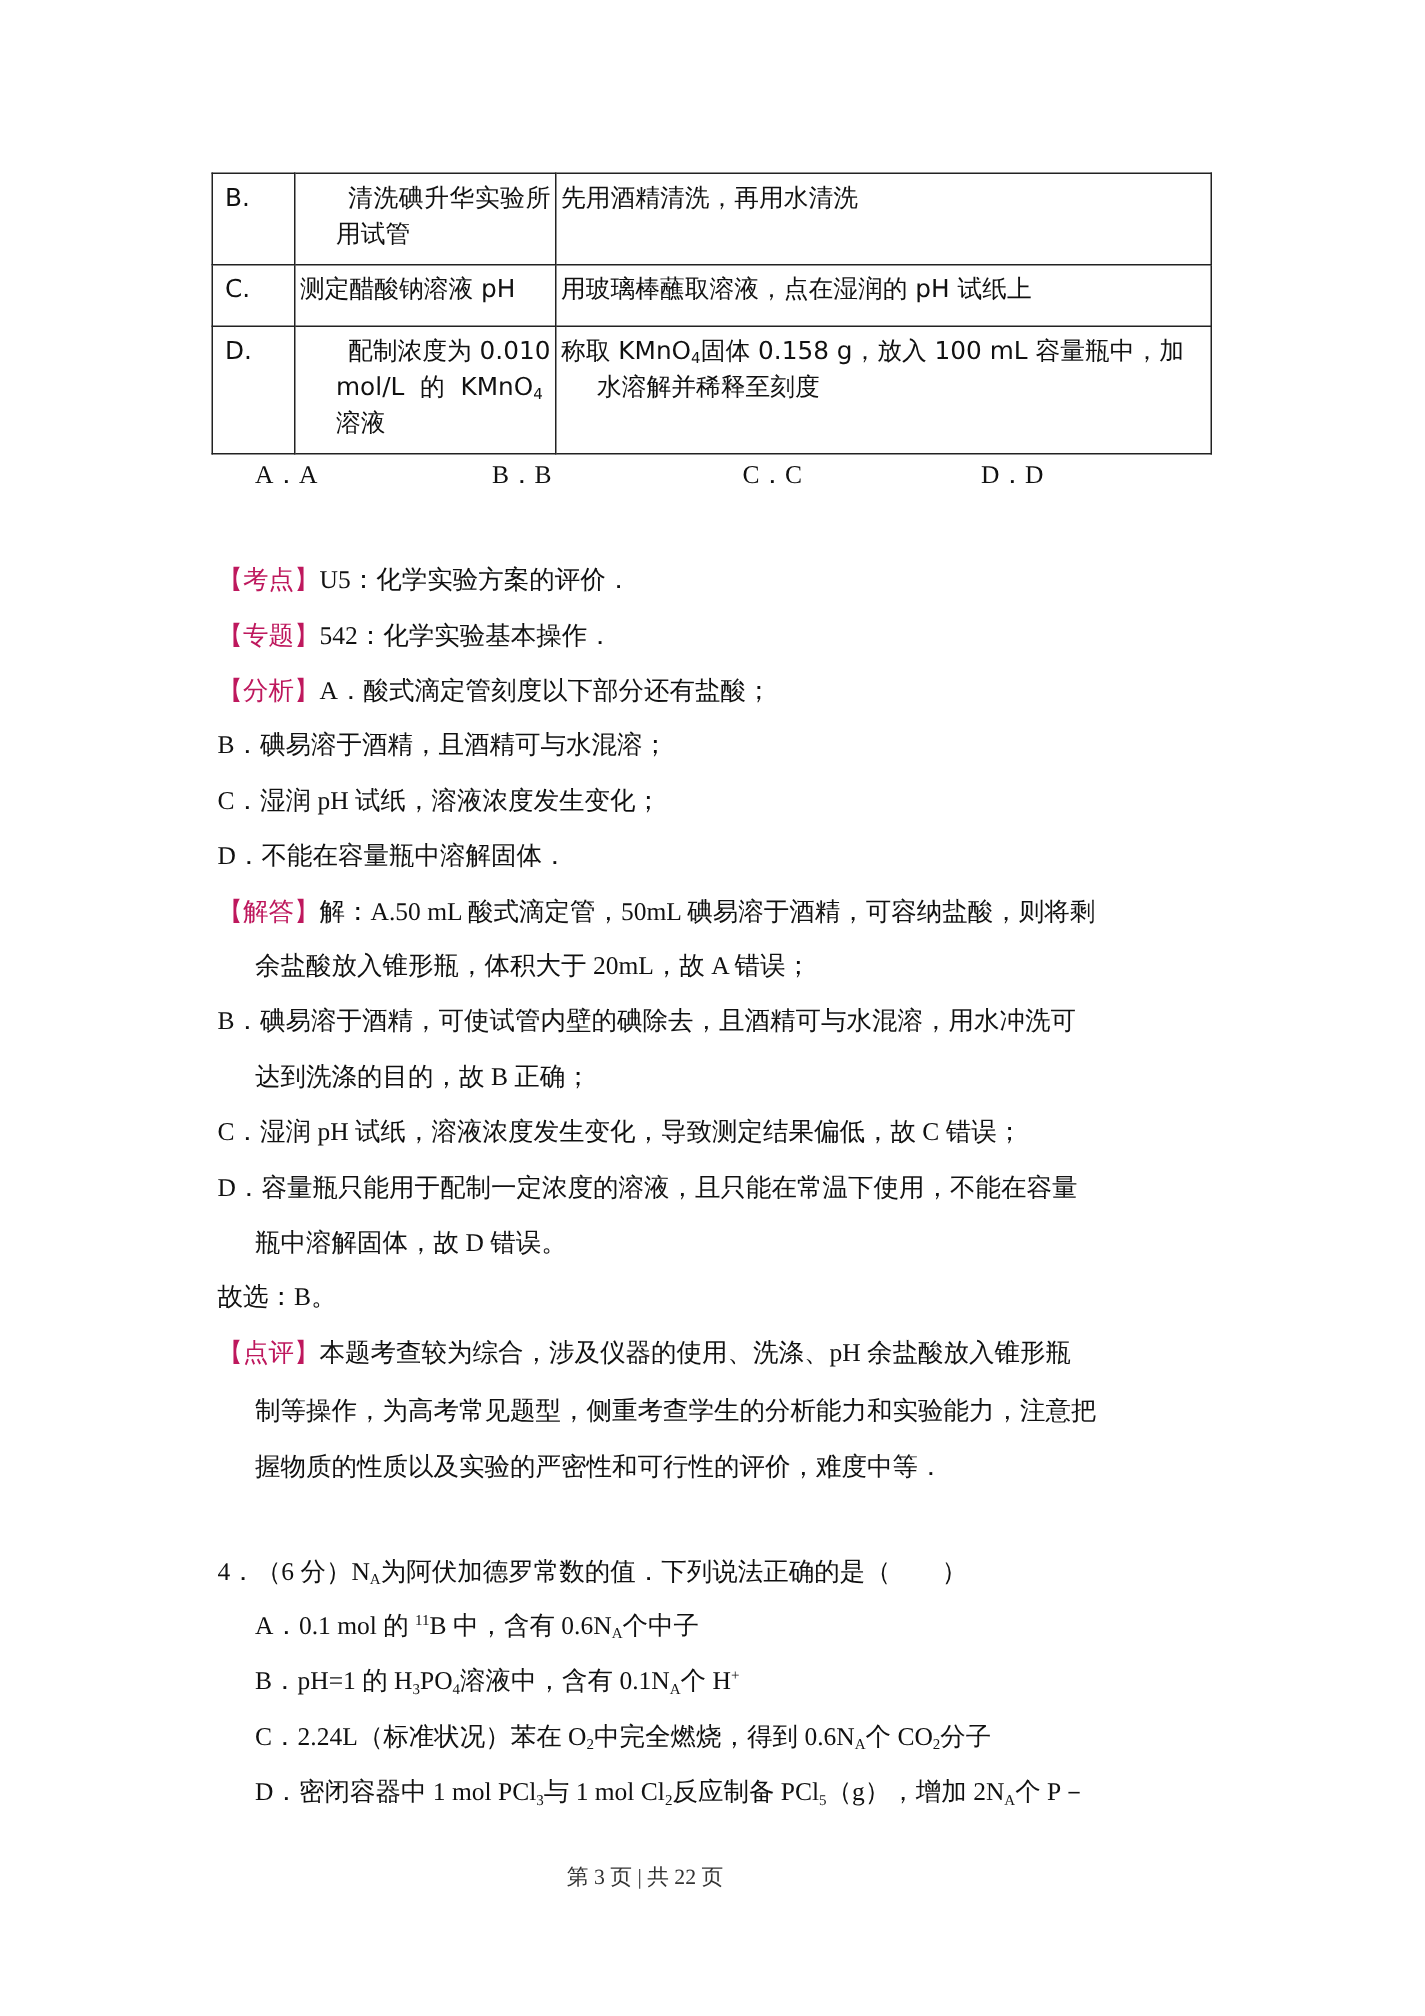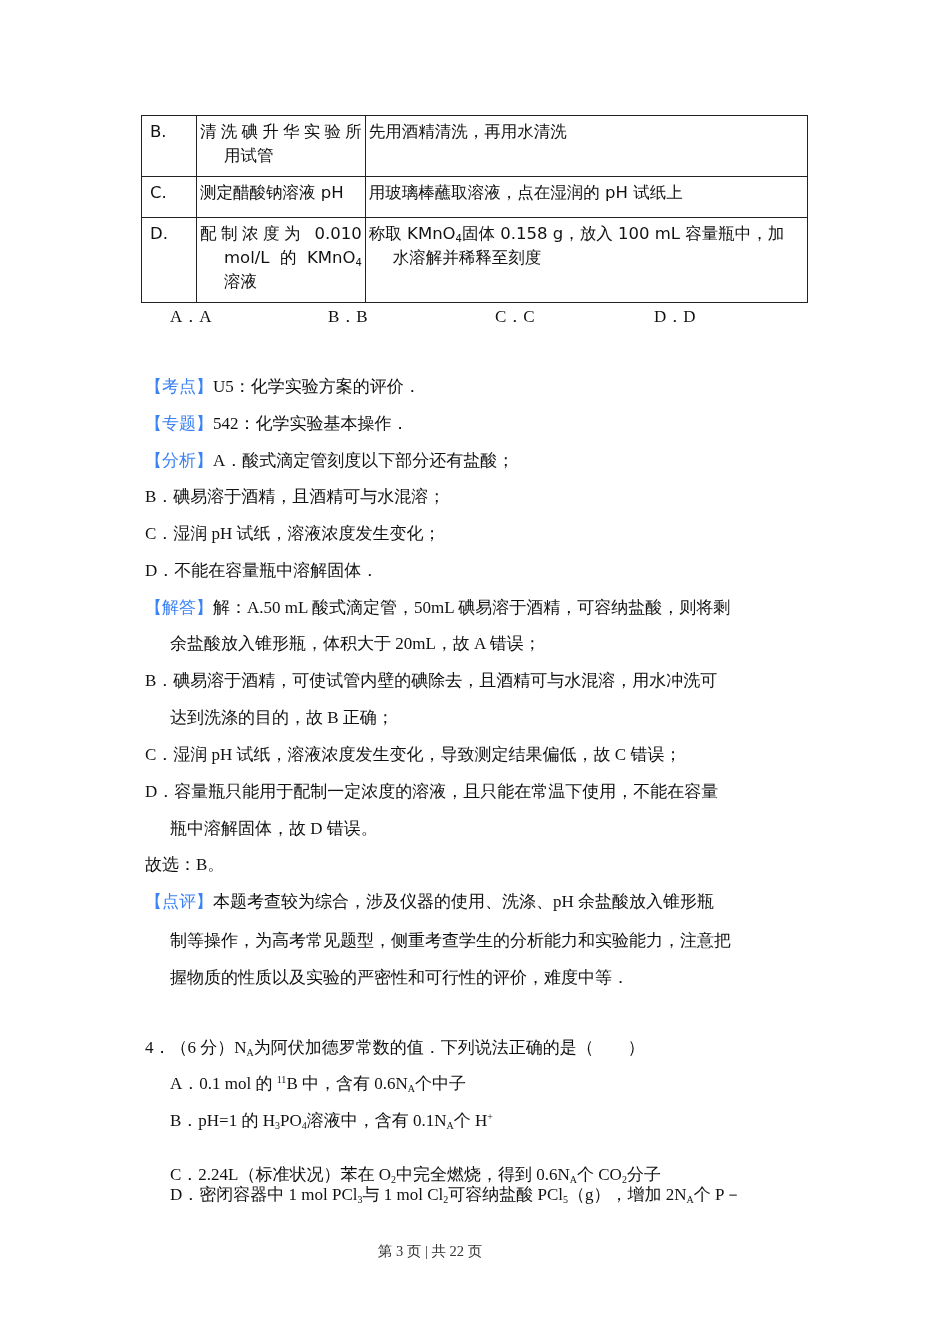--- a/index.html
+++ b/index.html
@@ -35,21 +35,21 @@
     border: 1.3px solid #222;
     vertical-align: top;
     padding: 4px 3px 0 3px;
   }
   .opt-table td.c-letter { width: 43px; padding-left: 8px; }
   .opt-table td.c-goal { width: 160px; }
   .opt-table td.c-op { }
   .row-b td { height: 56px; }
   .row-c td { height: 36px; }
   .row-d td { height: 80px; }
-  .justify { text-align: justify; text-align-last: justify; }
+  .justify { text-align: justify; text-align-last: justify; margin-left: 32px; }
   sub.s { font-size: 10px; vertical-align: -3px; line-height: 0; }
   sup.s { font-size: 10px; vertical-align: 6px; line-height: 0; }
 
   
   .choices {
     position: absolute;
     top: 305px;
     left: 170px;
     font-size: 17px;
     line-height: 24px;
@@ -58,21 +58,21 @@
   .choices span { position: absolute; top: 0; }
 
   .line {
     position: absolute;
     left: 145px;
     font-size: 17px;
     line-height: 24px;
     white-space: nowrap;
   }
   .indent { left: 170px; }
-  .tag { color: #3b82f6; }
+  .tag { color: #be185d; }
   .footer {
     position: absolute;
     top: 1242px;
     left: 0;
     width: 860px;
     text-align: center;
     font-size: 14.5px;
     color: #333;
     font-family: "Liberation Serif", "DejaVu Serif", serif;
   }
@@ -157,21 +157,21 @@
 
   <div class="line" style="top:1036px;">
     <span>4．（6 分）N</span><sub class="s">A</sub><span>为阿伏加德罗常数的值．下列说法正确的是（　　）</span>
   </div>
   <div class="line indent" style="top:1072px;">
     <span>A．0.1 mol 的 </span><sup class="s">11</sup><span>B 中，含有 0.6N</span><sub class="s">A</sub><span>个中子</span>
   </div>
   <div class="line indent" style="top:1109px;">
     <span>B．pH=1 的 H</span><sub class="s">3</sub><span>PO</span><sub class="s">4</sub><span>溶液中，含有 0.1N</span><sub class="s">A</sub><span>个 H</span><sup class="s">+</sup>
   </div>
-  <div class="line indent" style="top:1146px;margin-top:17px;">
+  <div class="line indent" style="top:1146px;">
     <span>C．2.24L（标准状况）苯在 O</span><sub class="s">2</sub><span>中完全燃烧，得到 0.6N</span><sub class="s">A</sub><span>个 CO</span><sub class="s">2</sub><span>分子</span>
   </div>
   <div class="line indent" style="top:1183px;">
-    <span>D．密闭容器中 1 mol PCl</span><sub class="s">3</sub><span>与 1 mol Cl</span><sub class="s">2</sub><span>可容纳盐酸 PCl</span><sub class="s">5</sub><span>（g），增加 2N</span><sub class="s">A</sub><span>个 P－</span>
+    <span>D．密闭容器中 1 mol PCl</span><sub class="s">3</sub><span>与 1 mol Cl</span><sub class="s">2</sub><span>反应制备 PCl</span><sub class="s">5</sub><span>（g），增加 2N</span><sub class="s">A</sub><span>个 P－</span>
   </div>
 
   <div class="footer">第 3 页 | 共 22 页</div>
 </div>
 
 </body></html>

